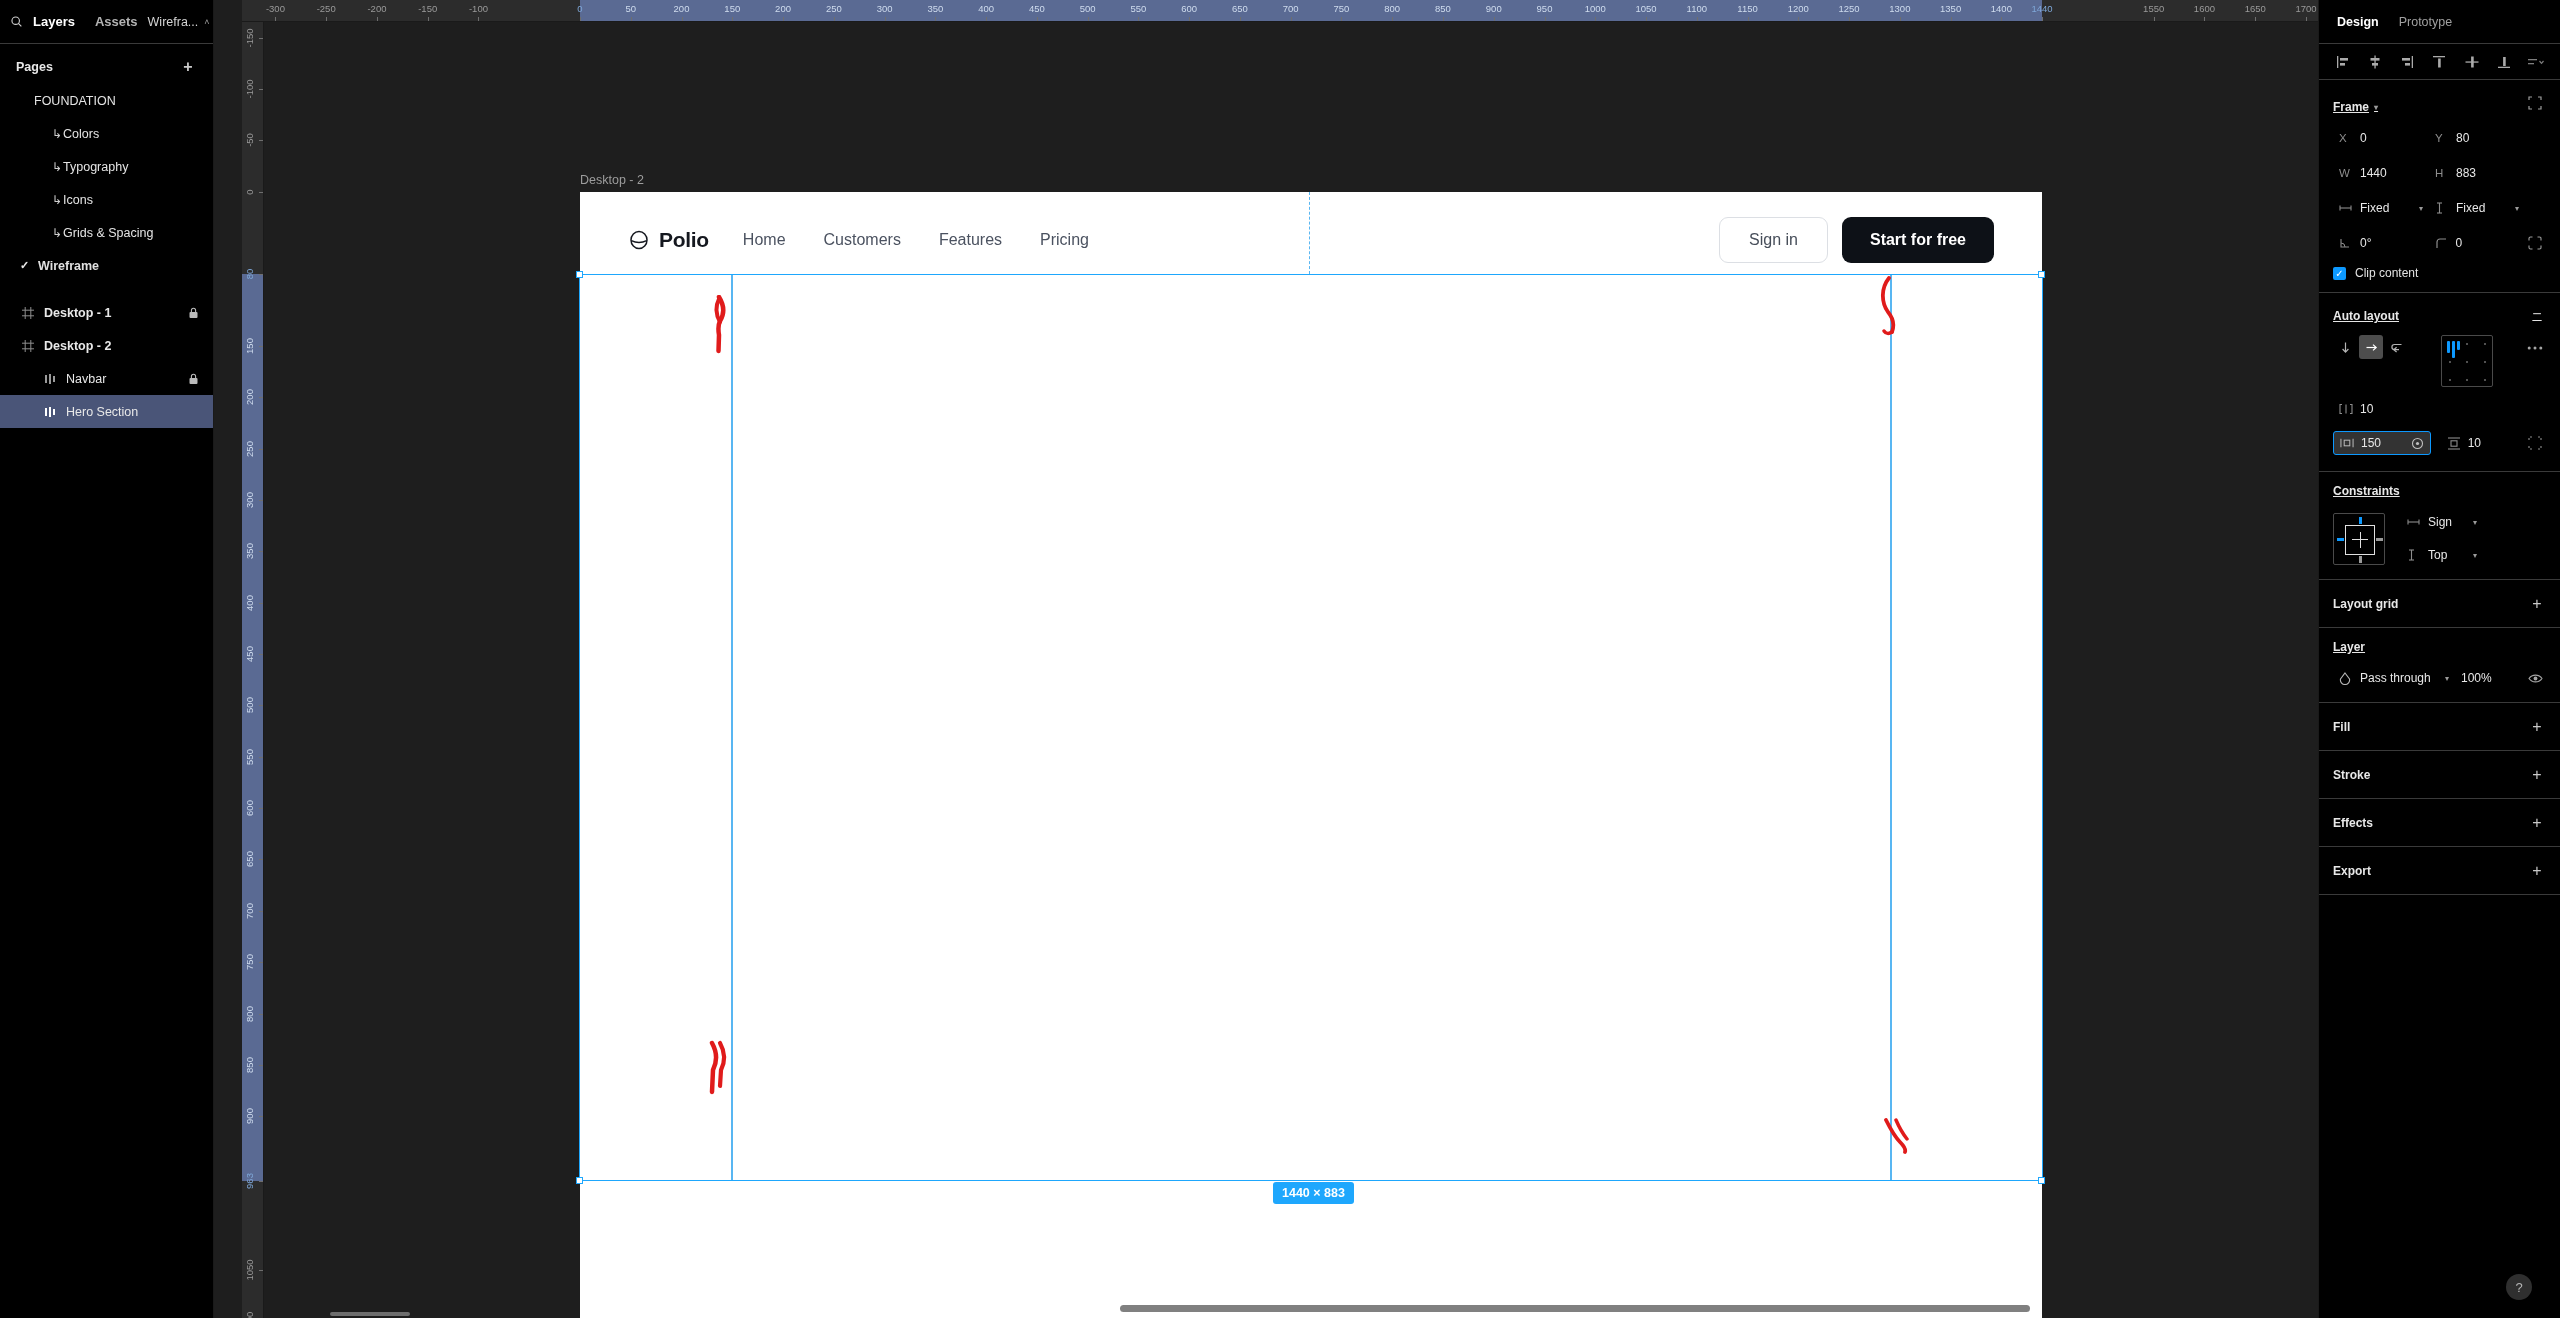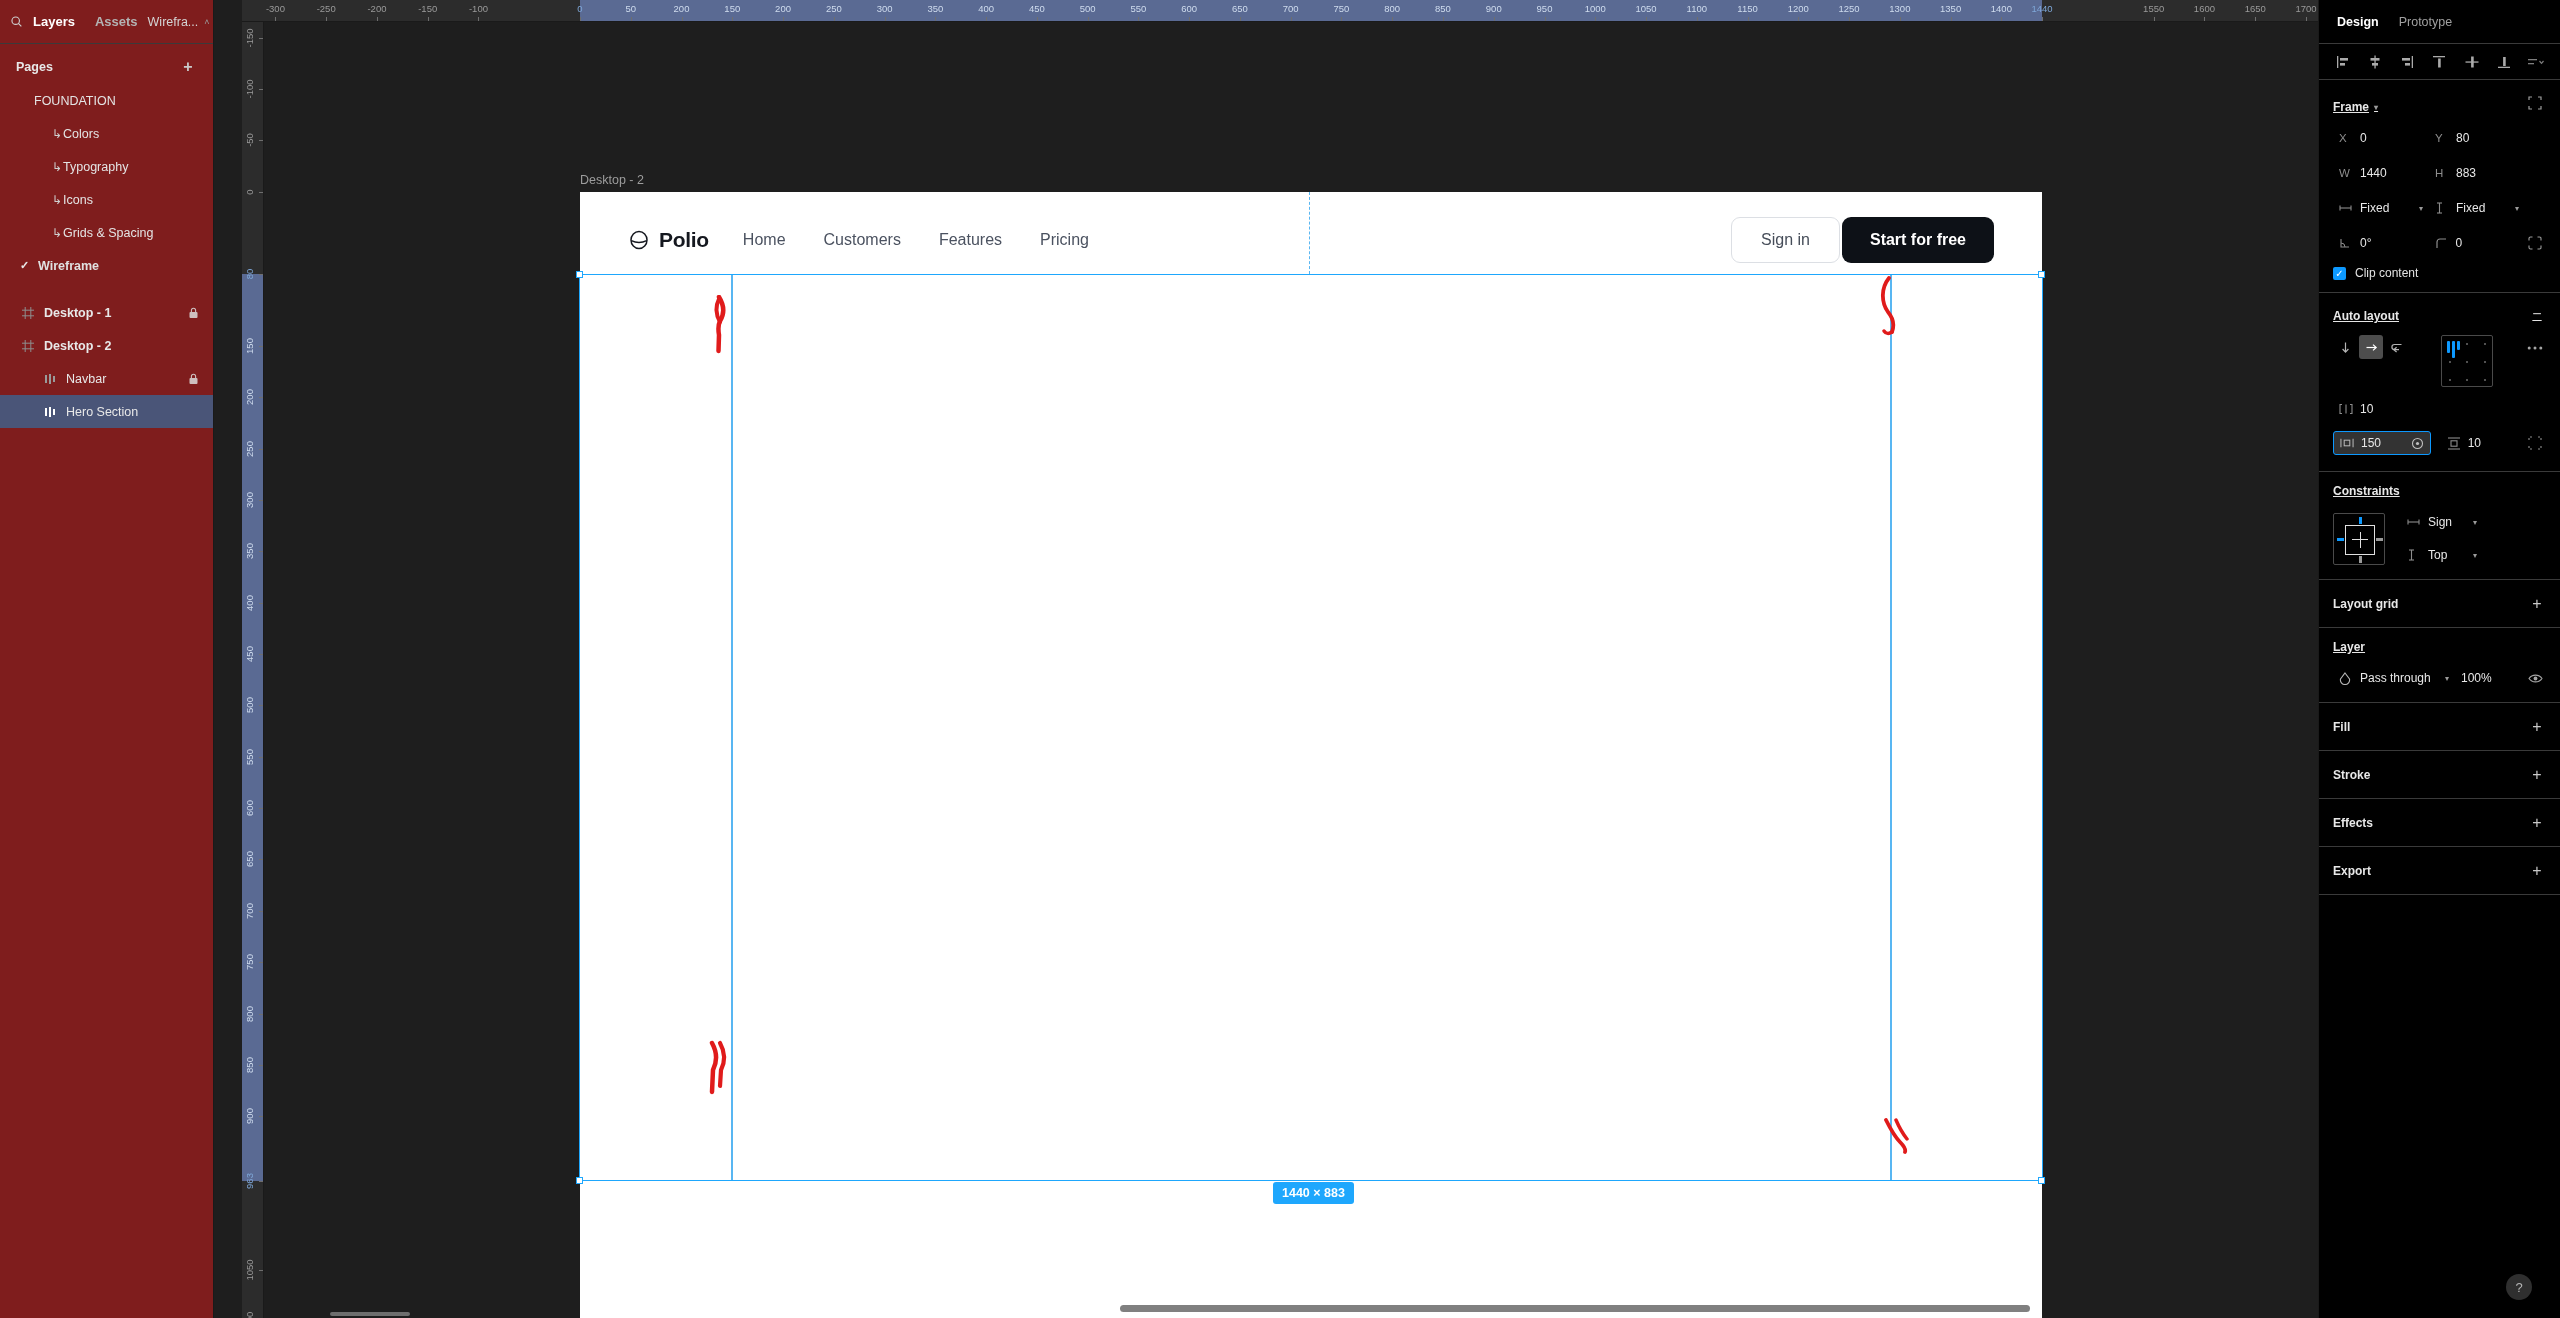--- a/index.html
+++ b/index.html
@@ -9,21 +9,21 @@
     background:#1e1e1e;
     font-family:"Liberation Sans", sans-serif;
     color:#e6e6e6;
     -webkit-font-smoothing:antialiased;
   }
   .app { position:relative; width:2560px; height:1318px; }
 
   
   .left-panel {
     position:absolute; left:0; top:0; width:214px; height:1318px;
-    background:#7f1d1d; border-right:1px solid #1a1a1a;
+    background:#000000; border-right:1px solid #1a1a1a;
     z-index:20;
   }
   .lp-tabs {
     height:44px; display:flex; align-items:center; gap:0px;
     padding:0 10px; border-bottom:1px solid #3a3a3a;
     position:relative;
   }
   .lp-tab {
     font-size:13px; font-weight:bold; color:#b3b3b3;
     padding:0 10px; line-height:44px; cursor:pointer; white-space:nowrap;
@@ -108,21 +108,21 @@
   }
   .navbar {
     position:absolute; left:0; top:0; width:1462px; height:95px;
     background:#ffffff; display:flex; align-items:center; padding:0 48px;
   }
   .brand { display:flex; align-items:center; gap:9px; margin-right:34px; }
   .brand-mark { width:22px; height:22px; }
   .brand-name { font-size:21px; font-weight:bold; color:#15181f; letter-spacing:-0.3px; }
   .nav-links { display:flex; align-items:center; gap:38px; }
   .nav-link { font-size:16px; color:#4b5260; cursor:pointer; white-space:nowrap; }
-  .nav-actions { margin-left:auto; display:flex; align-items:center; gap:2px; }
+  .nav-actions { margin-left:auto; display:flex; align-items:center; gap:14px; }
   .btn-signin {
     font-size:16px; color:#464d59; background:#fff;
     border:1px solid #dcdfe4; border-radius:9px;
     padding:13px 29px; cursor:pointer; white-space:nowrap;
   }
   .btn-start {
     font-size:16px; color:#ffffff; background:#0d1117;
     border:none; border-radius:9px;
     padding:14px 28px; cursor:pointer; font-weight:bold; white-space:nowrap;
   }

